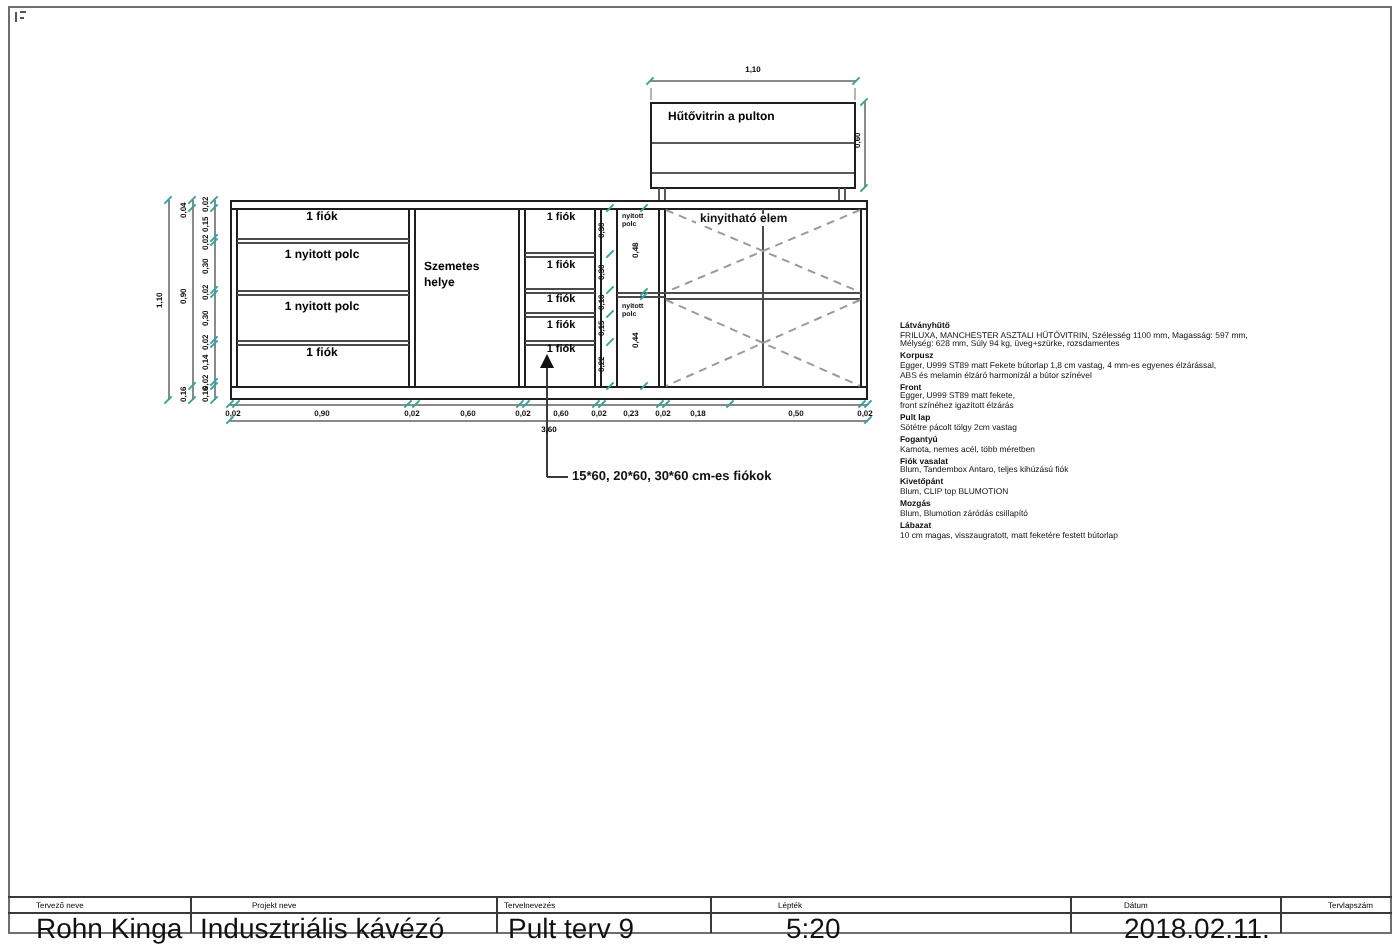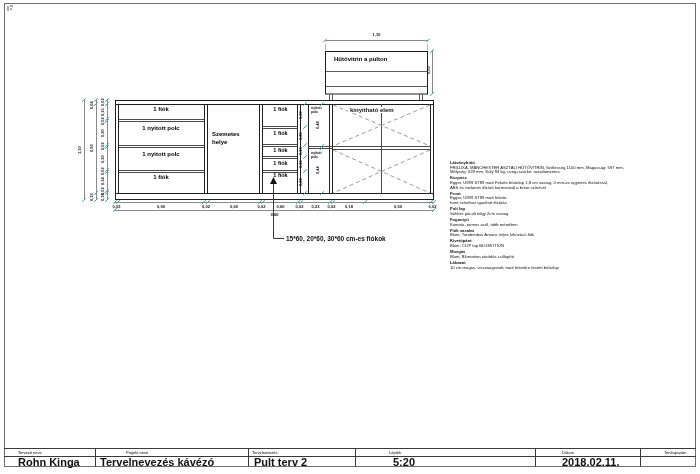--- a/index.html
+++ b/index.html
@@ -13,21 +13,21 @@
   .vd{position:absolute;font-size:4px;font-weight:700;height:5px;line-height:5px;white-space:nowrap;
       transform:rotate(-90deg);transform-origin:left bottom;}
   .tiny2{position:absolute;font-size:3.5px;line-height:3.7px;font-weight:700;white-space:nowrap;}
   .note{position:absolute;font-size:6.5px;font-weight:700;white-space:nowrap;}
   .doorlbl{position:absolute;font-size:6px;font-weight:700;background:#fff;padding:0 2px;white-space:nowrap;}
   #spec{position:absolute;left:450px;top:161px;width:230px;}
   #spec div{font-size:4.2px;line-height:4.6px;white-space:nowrap;}
   #spec div.sp-h{font-weight:700;margin-top:1.6px;}
   #spec div.sp-h:first-child{margin-top:0;}
   .f-lbl{position:absolute;font-size:4px;color:#000;white-space:nowrap;}
-  .f-val{position:absolute;font-size:11px;font-weight:700;white-space:nowrap;}
+  .f-val{position:absolute;font-size:14px;font-weight:400;white-space:nowrap;}
 </style>
 </head>
 <body>
 
 <div id="sheet">
 
   <svg width="700" height="474" viewBox="0 0 700 474">
 
     <rect x="4.5" y="3.5" width="691" height="463" fill="none" stroke="#6e6e6e" stroke-width="1"></rect>
 
@@ -282,20 +282,20 @@
   </div>
 
   <div>
     <div class="f-lbl" style="left:18px;top:450px;">Tervező neve</div>
     <div class="f-lbl" style="left:126px;top:450px;">Projekt neve</div>
     <div class="f-lbl" style="left:252px;top:450px;">Tervelnevezés</div>
     <div class="f-lbl" style="left:389px;top:450px;">Lépték</div>
     <div class="f-lbl" style="left:562px;top:450px;">Dátum</div>
     <div class="f-lbl" style="left:664px;top:450px;">Tervlapszám</div>
     <div class="f-val" style="left:18px;top:456px;">Rohn Kinga</div>
-    <div class="f-val" style="left:100px;top:456px;">Tervelnevezés kávézó</div>
-    <div class="f-val" style="left:254px;top:456px;">Pult terv 2</div>
+    <div class="f-val" style="left:100px;top:456px;">Indusztriális kávézó</div>
+    <div class="f-val" style="left:254px;top:456px;">Pult terv 9</div>
     <div class="f-val" style="left:393px;top:456px;">5:20</div>
     <div class="f-val" style="left:562px;top:456px;">2018.02.11.</div>
     <div class="f-val" style="left:676px;top:456px;margin-top:24px;">19</div>
   </div>
 
 </div>
 
 </body></html>

